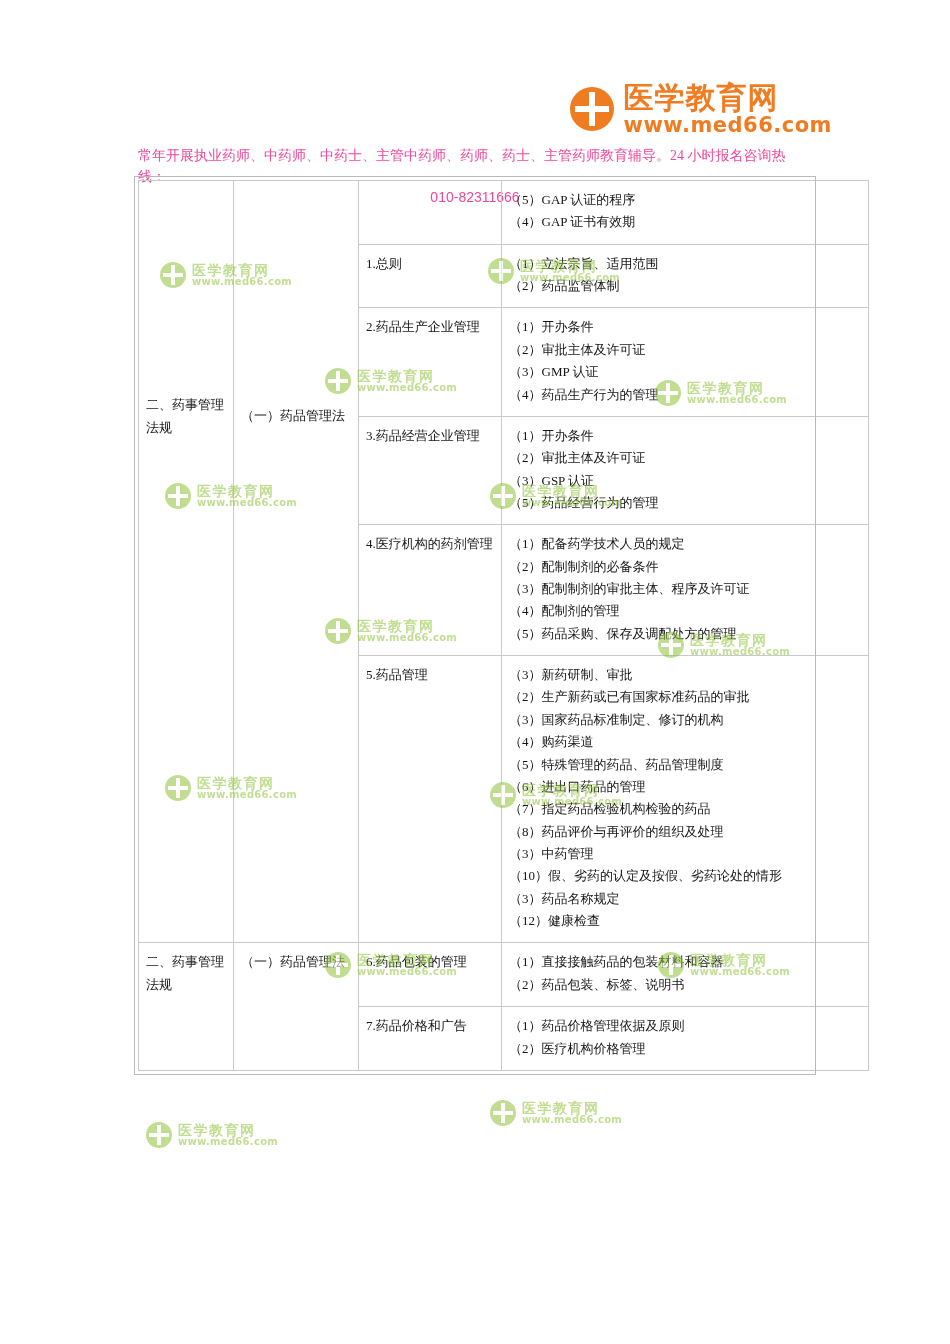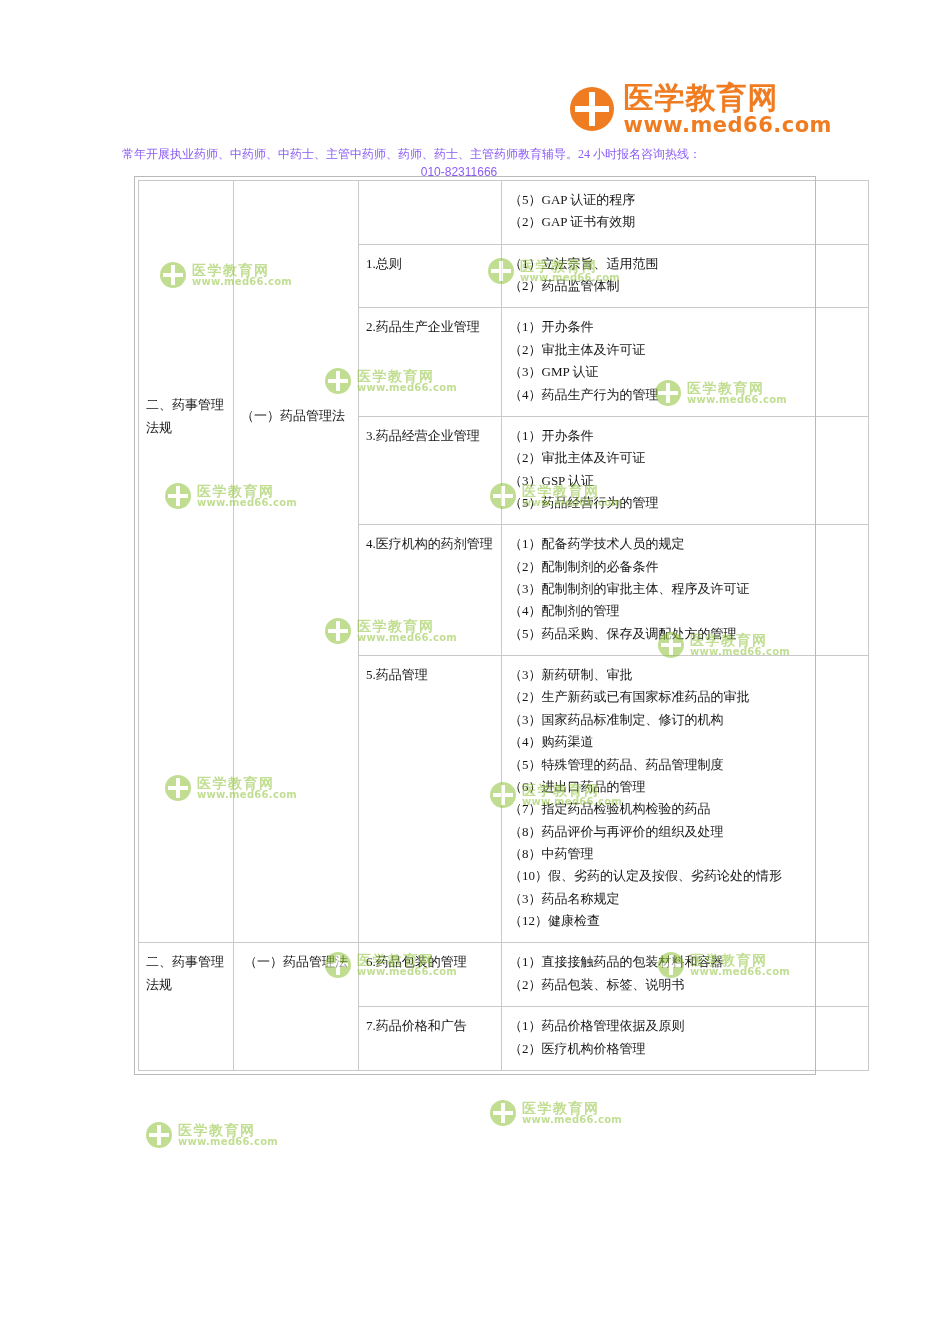--- a/index.html
+++ b/index.html
@@ -79,26 +79,26 @@
     font-family: "DejaVu Sans", sans-serif;
     font-size: 21px;
     font-weight: bold;
     color: #f07c22;
     letter-spacing: 0.5px;
   }
 
   .header-line {
     position: absolute;
     top: 145px;
-    left: 122px;
+    left: 138px;
     width: 674px;
     text-align: left;
-    font-size: 12px;
+    font-size: 14px;
     line-height: 1.5;
-    color: #8b5cf6;
+    color: #ec4899;
   }
   .header-line .second {
     display: block;
     text-align: center;
     font-family: "Liberation Sans", sans-serif;
   }
 
   
   .table-wrap {
     position: absolute;
@@ -115,21 +115,21 @@
   table.syllabus td {
     border: 1px solid #c9c9c9;
     vertical-align: top;
     padding: 8px 7px 10px 7px;
     font-size: 13px;
     line-height: 1.72;
     color: #161616;
     background: transparent;
   }
   td.col1 { width: 80px; border-radius: 22px; }
-  td.col2 { width: 110px; text-align: center; }
+  td.col2 { width: 110px; }
   td.col3 { width: 128px; }
   td.col4 { width: 352px; }
   td.vmid { vertical-align: middle; }
   .item { white-space: nowrap; }
   .item-wrap { white-space: normal; }
 
   
   .table-wrap::before {
     content: "";
     position: absolute;
@@ -232,21 +232,21 @@
           <td class="col2" rowspan="6">
             <div style="height:455px; display:flex; align-items:center;">
               <span class="item-wrap">（一）药品管理法</span>
             </div>
           </td>
           <td class="col3">
             <span></span>
           </td>
           <td class="col4">
             <div class="item">（5）GAP 认证的程序</div>
-            <div class="item">（2）GAP 证书有效期</div>
+            <div class="item">（4）GAP 证书有效期</div>
           </td>
         </tr>
 
         <tr>
           <td class="col3 vmid">
             <span>1.总则</span>
           </td>
           <td class="col4">
             <div class="item">（1）立法宗旨、适用范围</div>
             <div class="item">（2）药品监管体制</div>
@@ -296,21 +296,21 @@
           </td>
           <td class="col4">
             <div class="item">（3）新药研制、审批</div>
             <div class="item">（2）生产新药或已有国家标准药品的审批</div>
             <div class="item">（3）国家药品标准制定、修订的机构</div>
             <div class="item">（4）购药渠道</div>
             <div class="item">（5）特殊管理的药品、药品管理制度</div>
             <div class="item">（6）进出口药品的管理</div>
             <div class="item">（7）指定药品检验机构检验的药品</div>
             <div class="item">（8）药品评价与再评价的组织及处理</div>
-            <div class="item">（8）中药管理</div>
+            <div class="item">（3）中药管理</div>
             <div class="item">（10）假、劣药的认定及按假、劣药论处的情形</div>
             <div class="item">（3）药品名称规定</div>
             <div class="item">（12）健康检查</div>
           </td>
         </tr>
 
         <tr>
           <td class="col1" rowspan="2">
             <span class="item-wrap">二、药事管理法规</span>
           </td>

